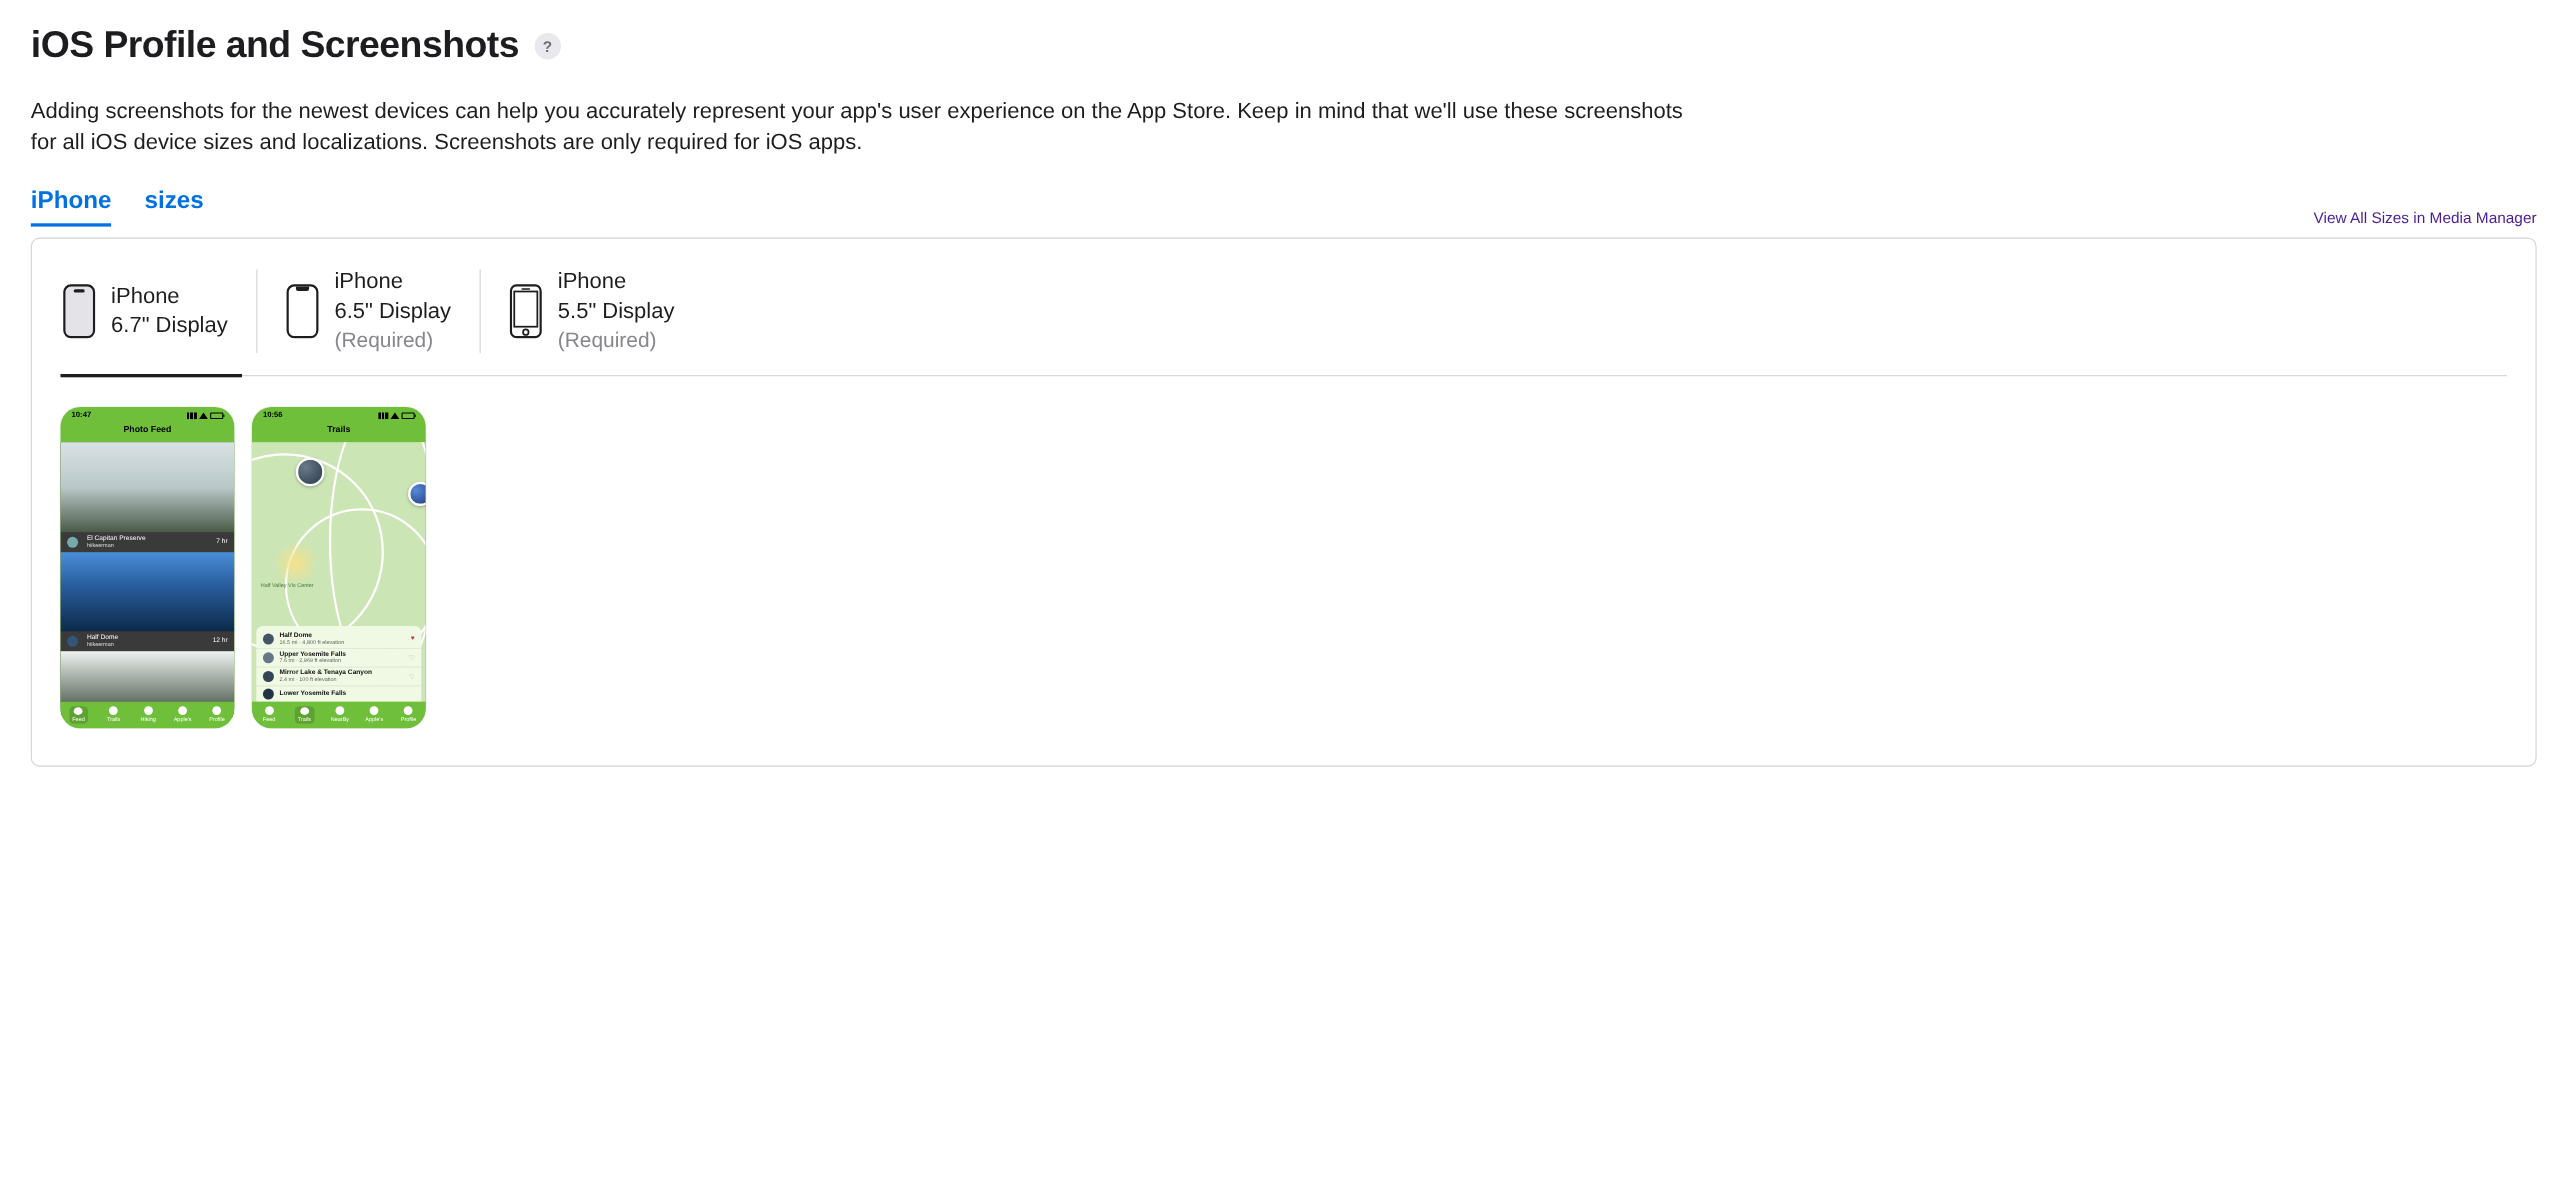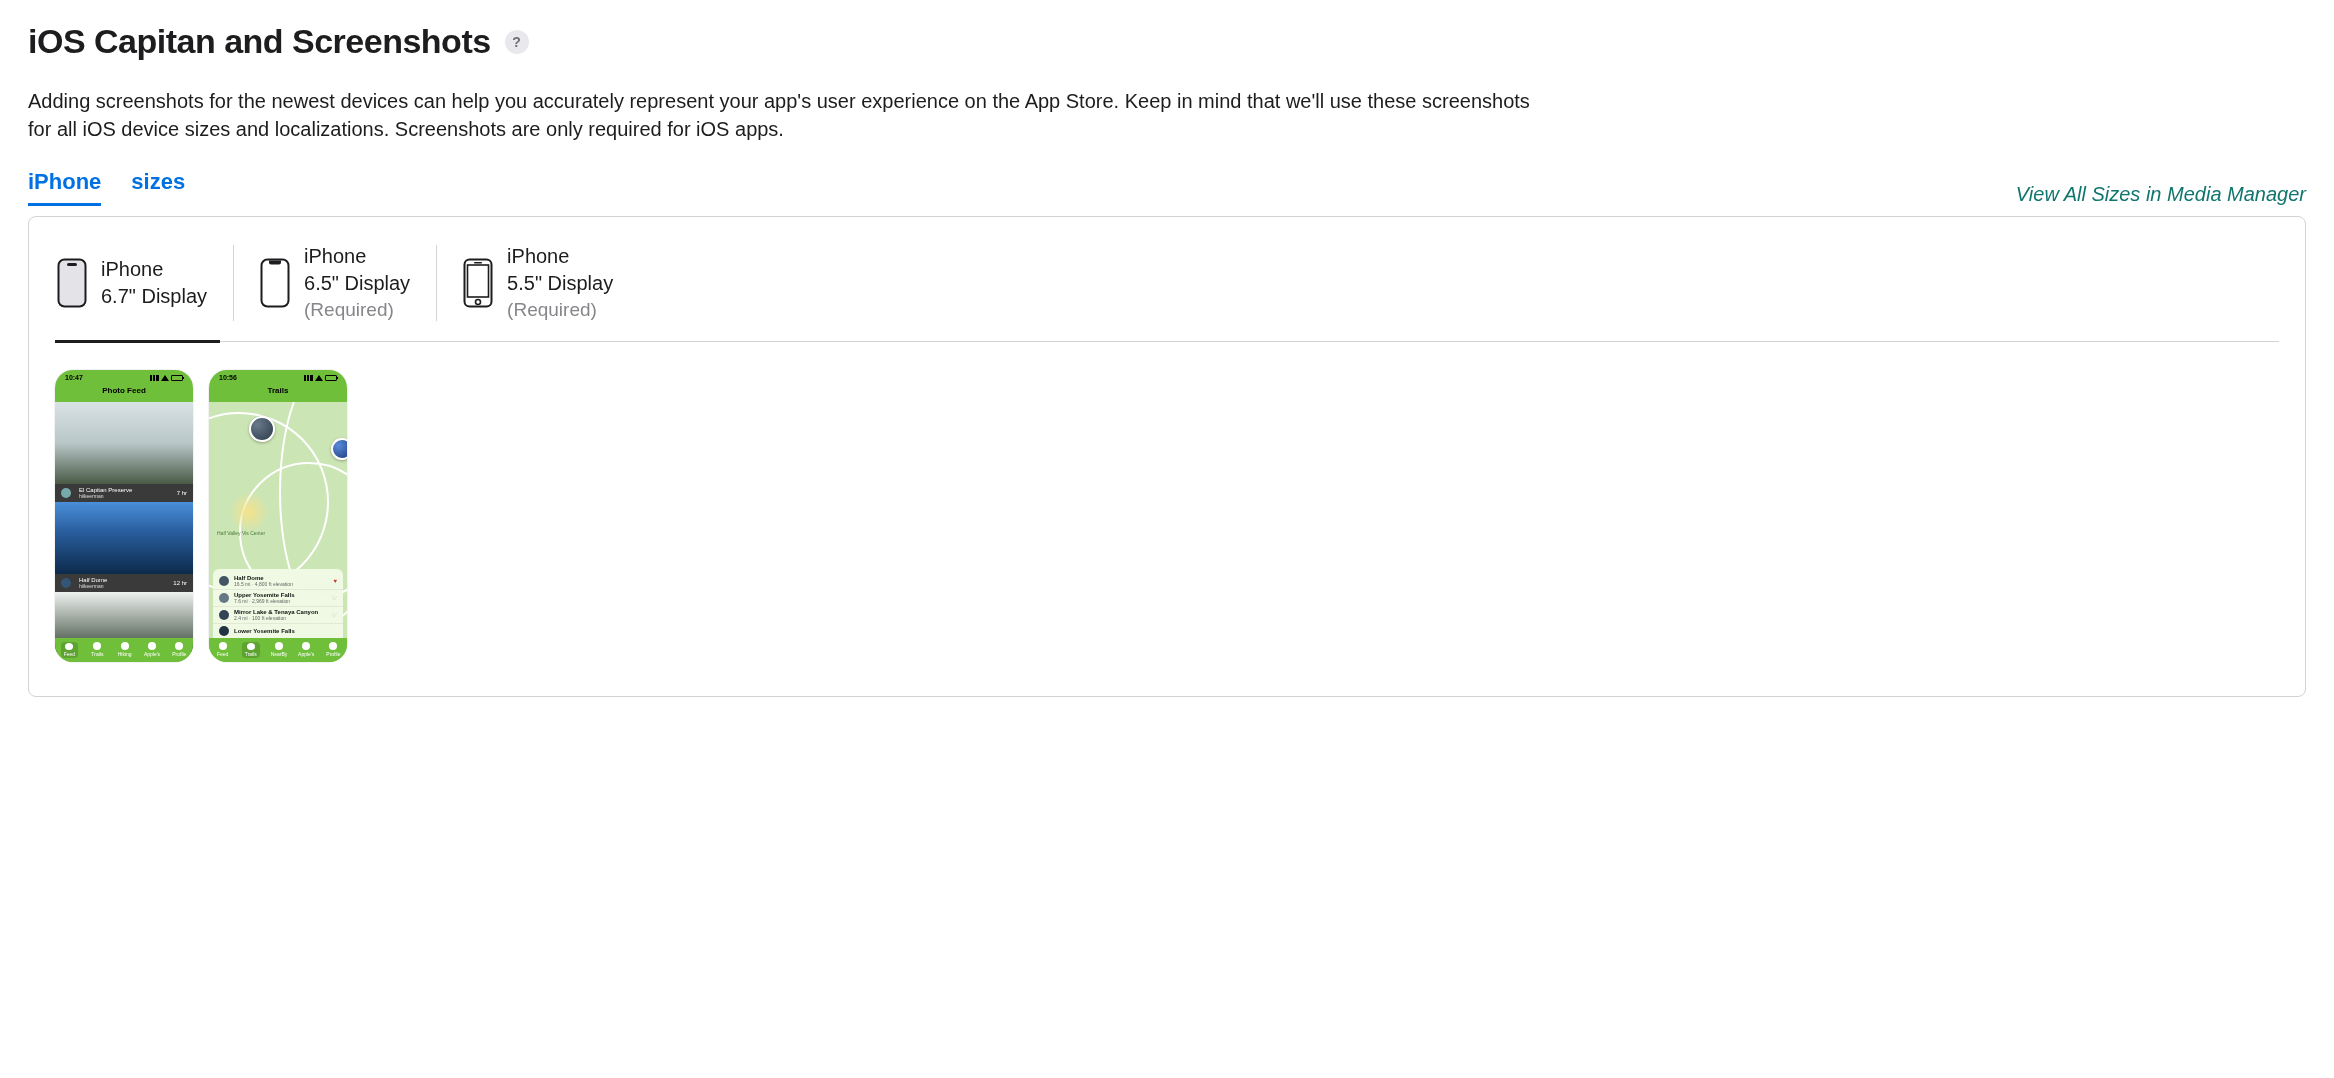--- a/index.html
+++ b/index.html
@@ -55,24 +55,23 @@
     font-weight: 600;
     color: #0071e3;
     padding-bottom: 8px;
     cursor: pointer;
     border-bottom: 3px solid transparent;
   }
   .tab.active {
     border-bottom: 3px solid #0071e3;
   }
   .media-link {
-    font-size: 20px;
-    color: #0f766e;
+    font-size: 14px;
+    color: #4c1d95;
     cursor: pointer;
-    font-style: italic;
   }
   .panel {
     border: 1px solid #d2d2d7;
     border-radius: 8px;
     margin-top: 8px;
     padding: 26px 26px 34px 26px;
   }
   .device-row {
     display: flex;
     align-items: stretch;
@@ -118,21 +117,21 @@
     height: 3px;
     width: 165px;
     background: #1d1d1f;
   }
   .thumbs {
     display: flex;
     gap: 16px;
     margin-top: 28px;
   }
   .thumb {
-    width: 138px;
+    width: 158px;
     height: 292px;
     border-radius: 18px;
     overflow: hidden;
     background: #6fbf3a;
     position: relative;
     box-shadow: 0 0 0 1px rgba(0,0,0,0.05);
     cursor: pointer;
   }
   .thumb .statusbar {
     height: 16px;
@@ -229,21 +228,21 @@
   .status-icons span{display:inline-block;}
   .sig{width:9px;height:6px;background:linear-gradient(to right,#000 0 2px,transparent 2px 3px,#000 3px 5px,transparent 5px 6px,#000 6px 9px);}
   .wifi{width:0;height:0;border-left:4px solid transparent;border-right:4px solid transparent;border-bottom:6px solid #000;}
   .batt{width:12px;height:6px;border:1px solid #000;border-radius:1px;position:relative;}
   .batt::after{content:'';position:absolute;right:-2px;top:1px;width:1px;height:2px;background:#000;}
 </style>
 </head>
 <body>
 
 <div class="header-row">
-  <h1 class="page-title">iOS Capitan and Screenshots</h1>
+  <h1 class="page-title">iOS Profile and Screenshots</h1>
   <div class="help-badge">?</div>
 </div>
 
 <p class="description">Adding screenshots for the newest devices can help you accurately represent your app's user experience on the App Store. Keep in mind that we'll use these screenshots for all iOS device sizes and localizations. Screenshots are only required for iOS apps.</p>
 
 <div class="tabs-row">
   <div class="tabs">
     <div class="tab active">iPhone</div>
     <div class="tab">sizes</div>
   </div>

